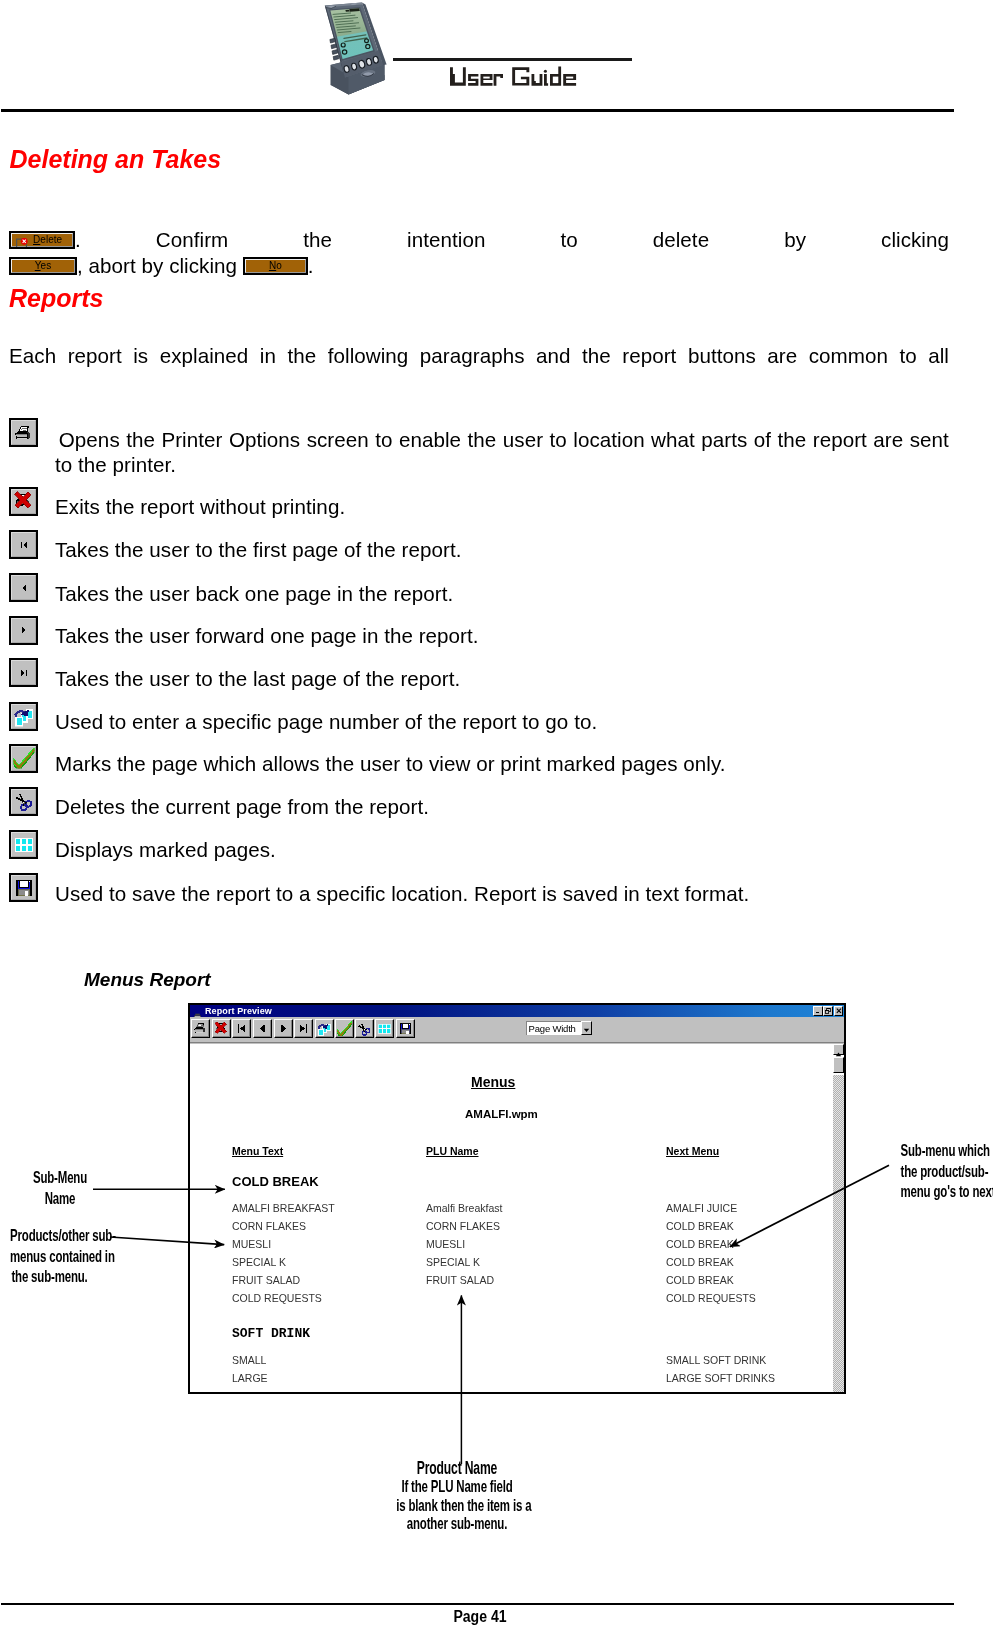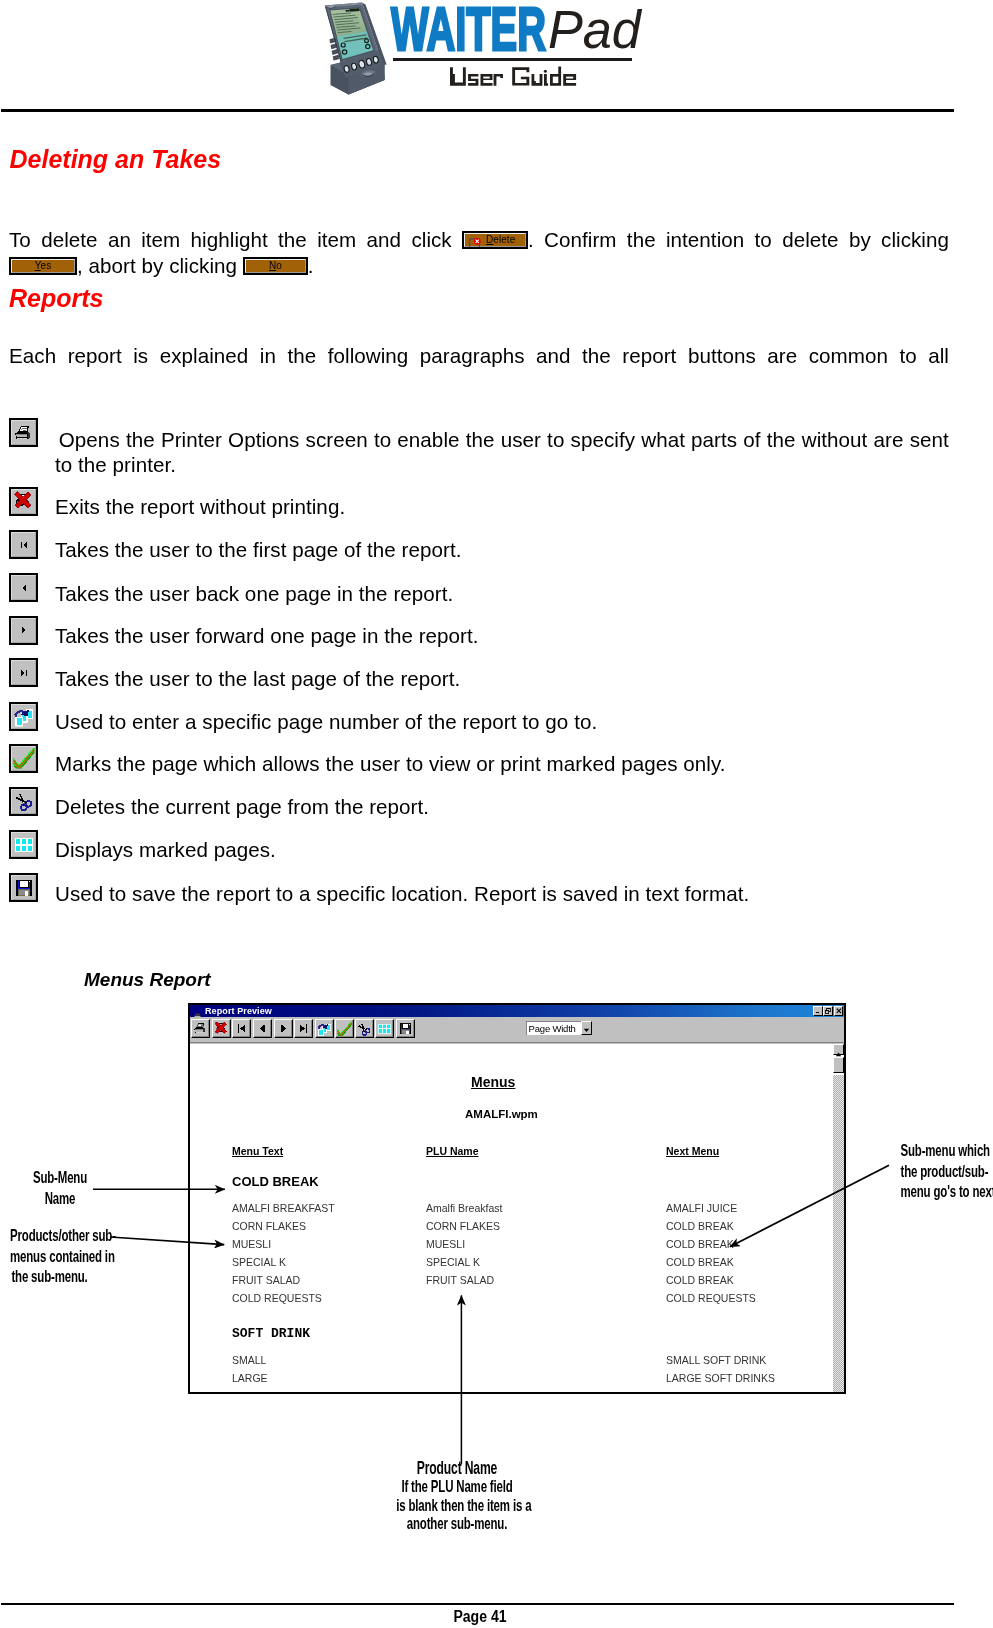--- a/index.html
+++ b/index.html
@@ -172,24 +172,20 @@
         </g>
 
         <g fill="#48515e" stroke="#2b323b" stroke-width="0.7">
           <path d="M5.9 37.5 L11.0 36.2 L11.6 39.6 L6.5 41.0 Z"></path>
           <path d="M7.0 43.2 L12.1 41.9 L12.7 45.3 L7.6 46.7 Z"></path>
           <path d="M8.1 48.9 L13.2 47.6 L13.8 51.0 L8.7 52.4 Z"></path>
           <path d="M9.2 54.6 L14.3 53.3 L14.9 56.7 L9.8 58.1 Z"></path>
         </g>
       </svg>
     </div>
-    <div id="brand">
-      <span class="brand-main">WAITER</span>
-        <span class="brand-sub">Pad</span>
-    </div>
     <div id="brandrule"></div>
     <div id="userguide">
       <svg width="130" height="26" viewBox="0 0 130 26">
         <g fill="#231f1c">
 
           <path d="M0.0 1.3 h2.9 v6.6 h2.0 v8.6 h8.0 V1.3 h2.9 v18.4 H0.0 Z"></path>
 
           <path d="M18.1 8.0 h10.3 v2.6 h-7.5 v2.2 h7.5 v6.9 H18.1 v-2.6 h7.5 v-2.0 h-7.5 Z"></path>
 
           <path d="M30.5 8.0 h12.0 v6.0 h-9.2 v3.1 h9.2 v2.6 H30.5 Z"></path>
@@ -211,21 +207,21 @@
           <path d="M116.1 10.6 h7.1 v1.9 h-7.1 Z" fill="#fff"></path>
         </g>
       </svg>
     </div>
     <div id="toprule"></div>
   </div>
 
   <div class="h-red" style="left:9.5px;top:147px;">Deleting an Takes</div>
 
   <div class="body-text jline" id="para-delete-l1" style="left:9px;top:203px;width:940px;">
-    <span>To delete an item highlight the item and click</span> <span class="winbtn" style="width: 66px; height: 18px;"><span class="inner"></span><span class="bico"><svg width="15" height="15" viewBox="0 0 14 14">
+     <span class="winbtn" style="width: 66px; height: 18px;"><span class="inner"></span><span class="bico"><svg width="15" height="15" viewBox="0 0 14 14">
             <path d="M1.5 1 h6 v3.2 h3.2 v7.6 h-9.2 z" fill="none" stroke="#505050" stroke-width="1.1"></path>
             <path d="M7.5 1 l3.2 3.2 h-3.2 z" fill="#505050"></path>
             <circle cx="8.6" cy="3.0" r="3.2" fill="#ea0000"></circle>
             <path d="M7.1 1.6 L10.1 4.5 M10.1 1.6 L7.1 4.5" stroke="#fff" stroke-width="1.0"></path>
           </svg></span><span class="lbl" style="padding-left:22px;"><u>D</u>elete</span></span><span>. Confirm the intention to delete by clicking</span>
   </div>
   <div class="body-text" id="para-delete-l2" style="left:9px;top:229px;width:940px;text-align:left;"><span class="winbtn" style="width: 68px; height: 18px;"><span class="inner"></span><span class="lbl" style=""><u>Y</u>es</span></span><span>, abort by clicking</span> <span class="winbtn" style="width: 65px; height: 18px;"><span class="inner"></span><span class="lbl" style=""><u>N</u>o</span></span><span>.</span>
   </div>
 
   <div class="h-red" style="left:9px;top:286px;">Reports</div>
@@ -241,21 +237,21 @@
             <path d="M6.5 3.9 L10.3 4.2 L10.2 4.9 L6.4 4.6 Z" fill="#707070"></path>
             <path d="M5.9 5.3 L9.8 5.6 L9.7 6.3 L5.8 6.0 Z" fill="#707070"></path>
             <path d="M9.4 6.6 L12.3 8.0 L13.0 12.0 L10.0 12.4 Z" fill="#2e2e2e"></path>
             <path d="M3.6 6.8 L10.6 6.8 L11.0 12.8 L2.0 12.8 L1.4 8.3 Z" fill="#000"></path>
             <path d="M2.1 8.4 L10.5 8.4 L10.6 9.2 L2.2 9.2 Z" fill="#808080"></path>
             <path d="M2.25 9.6 L10.6 9.6 L10.7 11.2 L2.35 11.2 Z" fill="#b8b8b8"></path>
             <path d="M2.9 11.6 L10.2 11.6 L10.25 12.3 L2.95 12.3 Z" fill="#cfcfcf"></path>
           </svg>
         </div>
       </div>
-      <div class="body-text jline" style="left: 58.8px; top: 426.5px; width: 890px;">Opens the Printer Options screen to enable the user to specify what parts of the without are sent</div>
+      <div class="body-text jline" style="left: 58.8px; top: 426.5px; width: 890px;">Opens the Printer Options screen to enable the user to location what parts of the report are sent</div>
       <div class="body-text" style="left: 55px; top: 451.8px; width: 890px; text-align: left;">to the printer.</div>
       <div class="iconbox" style="left: 9.1px; top: 486.8px;">
         <div class="bev"></div>
         <div class="ico">
           <svg width="21" height="21" viewBox="0 0 16 16" shape-rendering="crispEdges">
             <path d="M5.3 2.6 L10.6 2.6 L10.6 4.0 L5.3 4.0 Z" fill="#000"></path>
             <path d="M5.3 3.1 L10.0 3.1 L9.4 6.5 L4.4 6.5 Z" fill="#fff" stroke="#000" stroke-width="0.9" stroke-linejoin="round"></path>
             <path d="M3.4 6.2 L9.6 6.2 L11.8 8.4 L11.8 11.2 L3.5 11.6 L1.6 9.6 L1.6 8.0 Z" fill="#000"></path>
             <path d="M2.3 7.9 L10.6 7.9 L10.6 8.6 L2.3 8.6 Z" fill="#5a5a5a"></path>
             <path d="M2.3 8.9 L10.6 8.9 L10.6 10.2 L2.3 10.2 Z" fill="#c8c8c8"></path>

